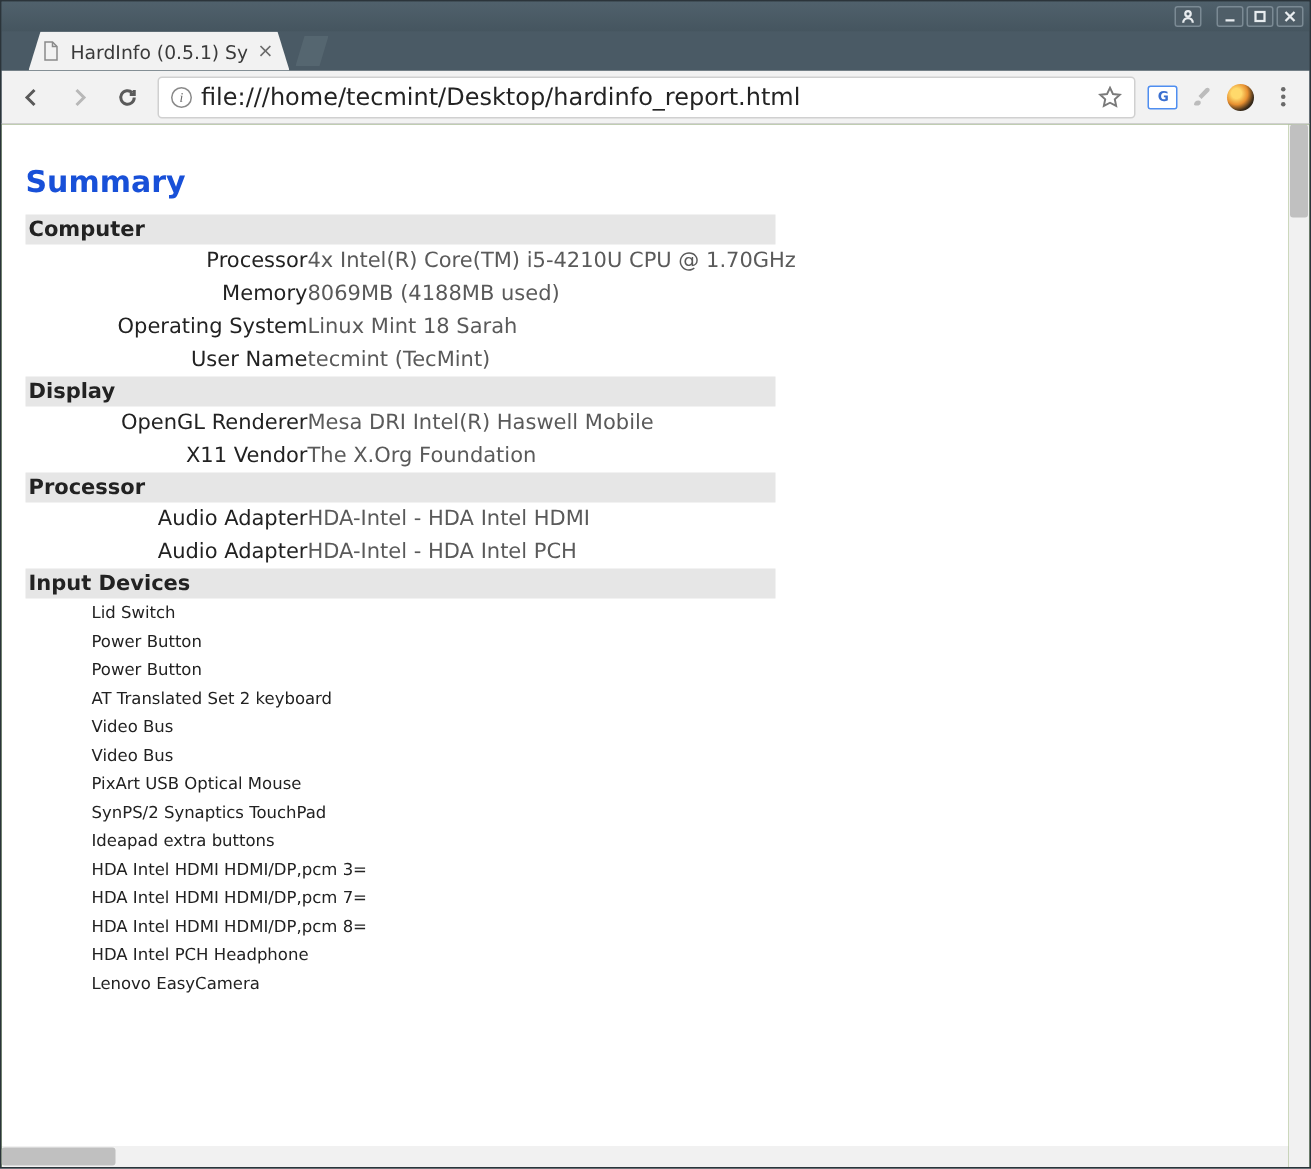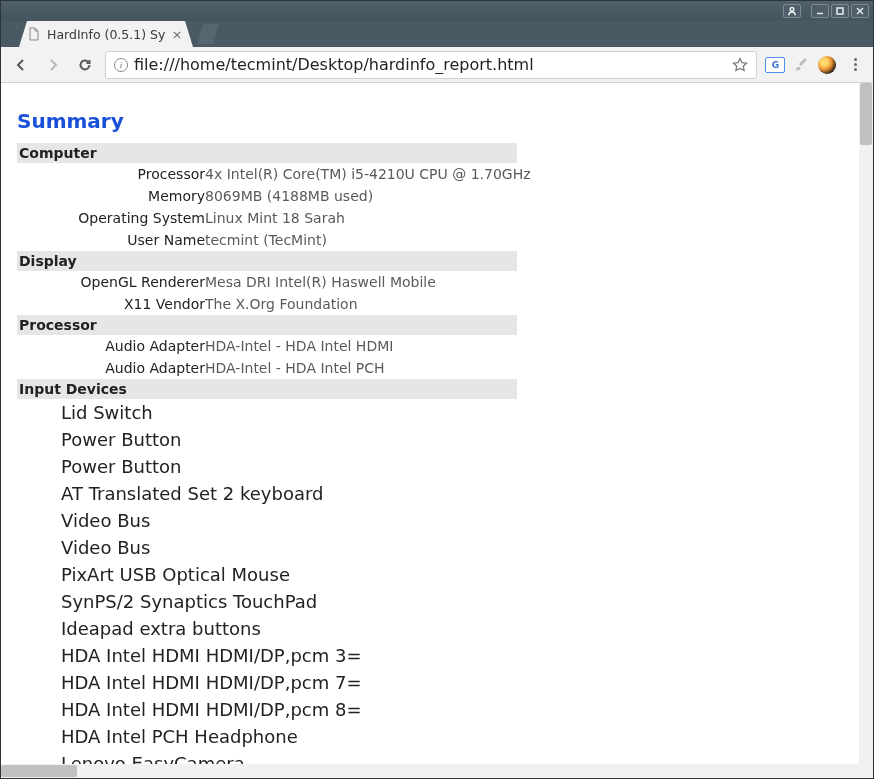--- a/index.html
+++ b/index.html
@@ -40,21 +40,21 @@
 
   
   .viewport { position: relative; height: calc(779px - 20px - 26px - 36px - 2px); background: #4d7c0f; }
   .page-scroll { position: absolute; left: 0; top: 0; right: 14px; bottom: 14px; overflow: hidden; background: #fff; }
   .page { padding: 12px 16px 40px 16px; font-family: "DejaVu Sans", Arial, sans-serif; color: #222; }
   .section-title { color: #1850d8; font-size: 20px; font-weight: bold; margin: 14px 0 10px 0; }
   .group-head { background: #e6e6e6; font-weight: bold; font-size: 14px; padding: 2px 2px; color: #222; width: 500px; }
   .kv { display: flex; padding: 3px 0; font-size: 14px; text-align: right; }
   .kv .k { width: 188px; padding-left: 44px; color: #222; }
   .kv .v { color: #5a5a5a; }
-  .item-line { padding: 3px 0 3px 44px; font-size: 18px; color: #222; }
+  .item-line { padding: 3px 0 3px 44px; font-size: 11px; color: #222; }
 
   
   .vscroll { position: absolute; right: 0; top: 0; bottom: 14px; width: 14px; background: #f1f1f1; }
   .vthumb { position: absolute; left: 1px; right: 1px; top: 0; height: 62px; background: #c0c0c0; border-radius: 2px; }
   .hscroll { position: absolute; left: 0; right: 14px; bottom: 0; height: 14px; background: #f1f1f1; }
   .hthumb { position: absolute; top: 1px; bottom: 1px; left: 0; width: 76px; background: #c0c0c0; border-radius: 2px; }
   .scroll-corner { position: absolute; right: 0; bottom: 0; width: 14px; height: 14px; background: #f1f1f1; }
 </style>
 </head>
 <body>

